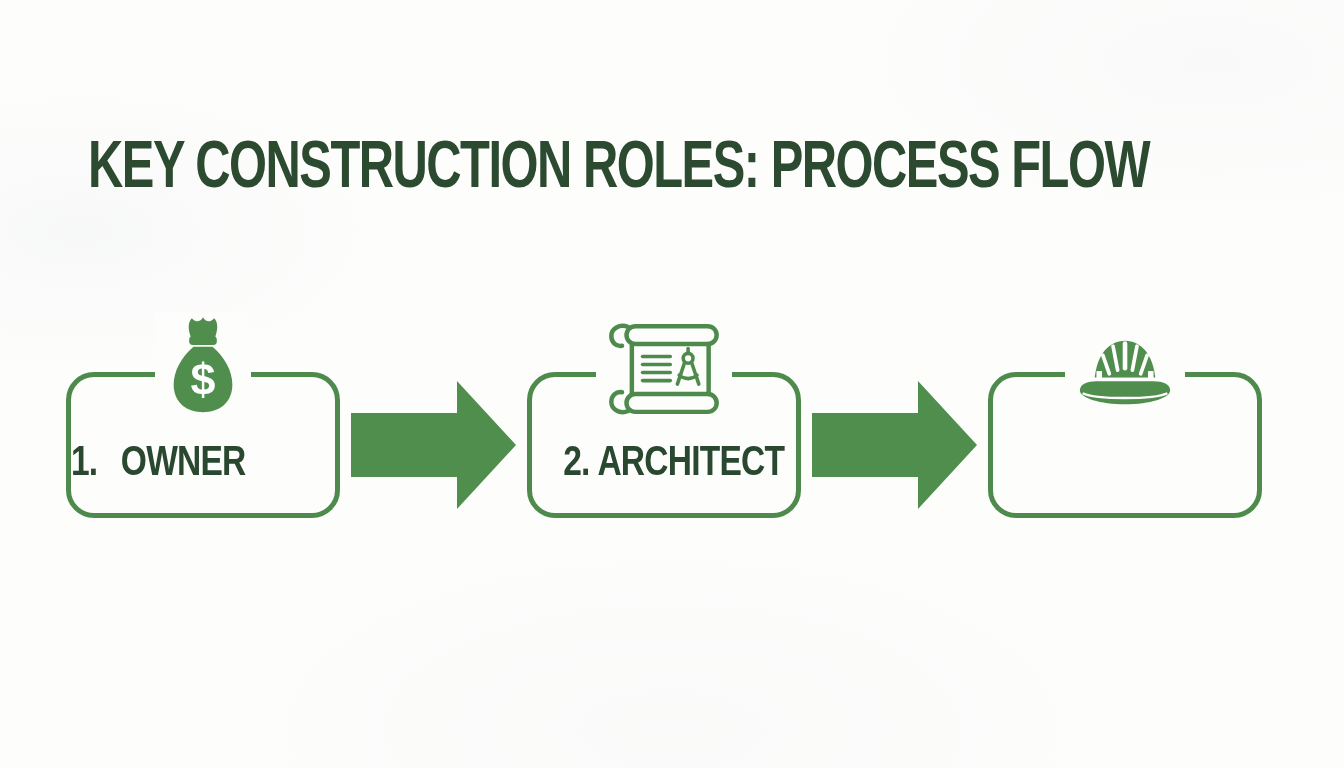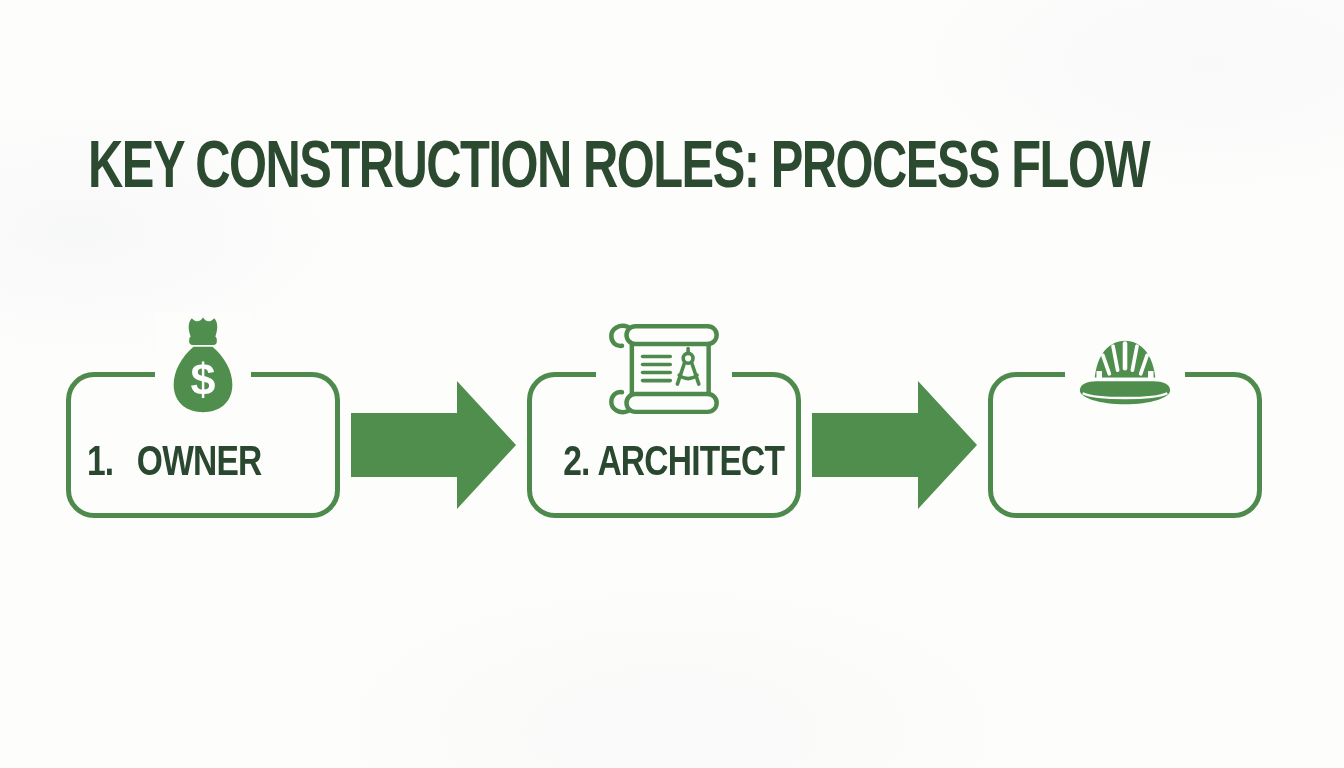--- a/index.html
+++ b/index.html
@@ -78,21 +78,21 @@
     font-weight:bold;
     font-size:43px;
     letter-spacing:-1px;
     line-height:46px;
   }
   .label .inner{
     display:inline-block;
     transform:scaleX(0.78);
     transform-origin:center;
   }
-  .label.align-left{text-align:left;padding-left:16px;}
+  .label.align-left{text-align:left;}
   .label.align-left .inner{transform-origin:left;}
   .num{margin-right:10px;}
   .label.align-left .num{margin-right:30px;}
 </style>
 </head>
 <body>
 
 <div>
 
   <h1 class="title">KEY CONSTRUCTION ROLES: PROCESS FLOW</h1>

